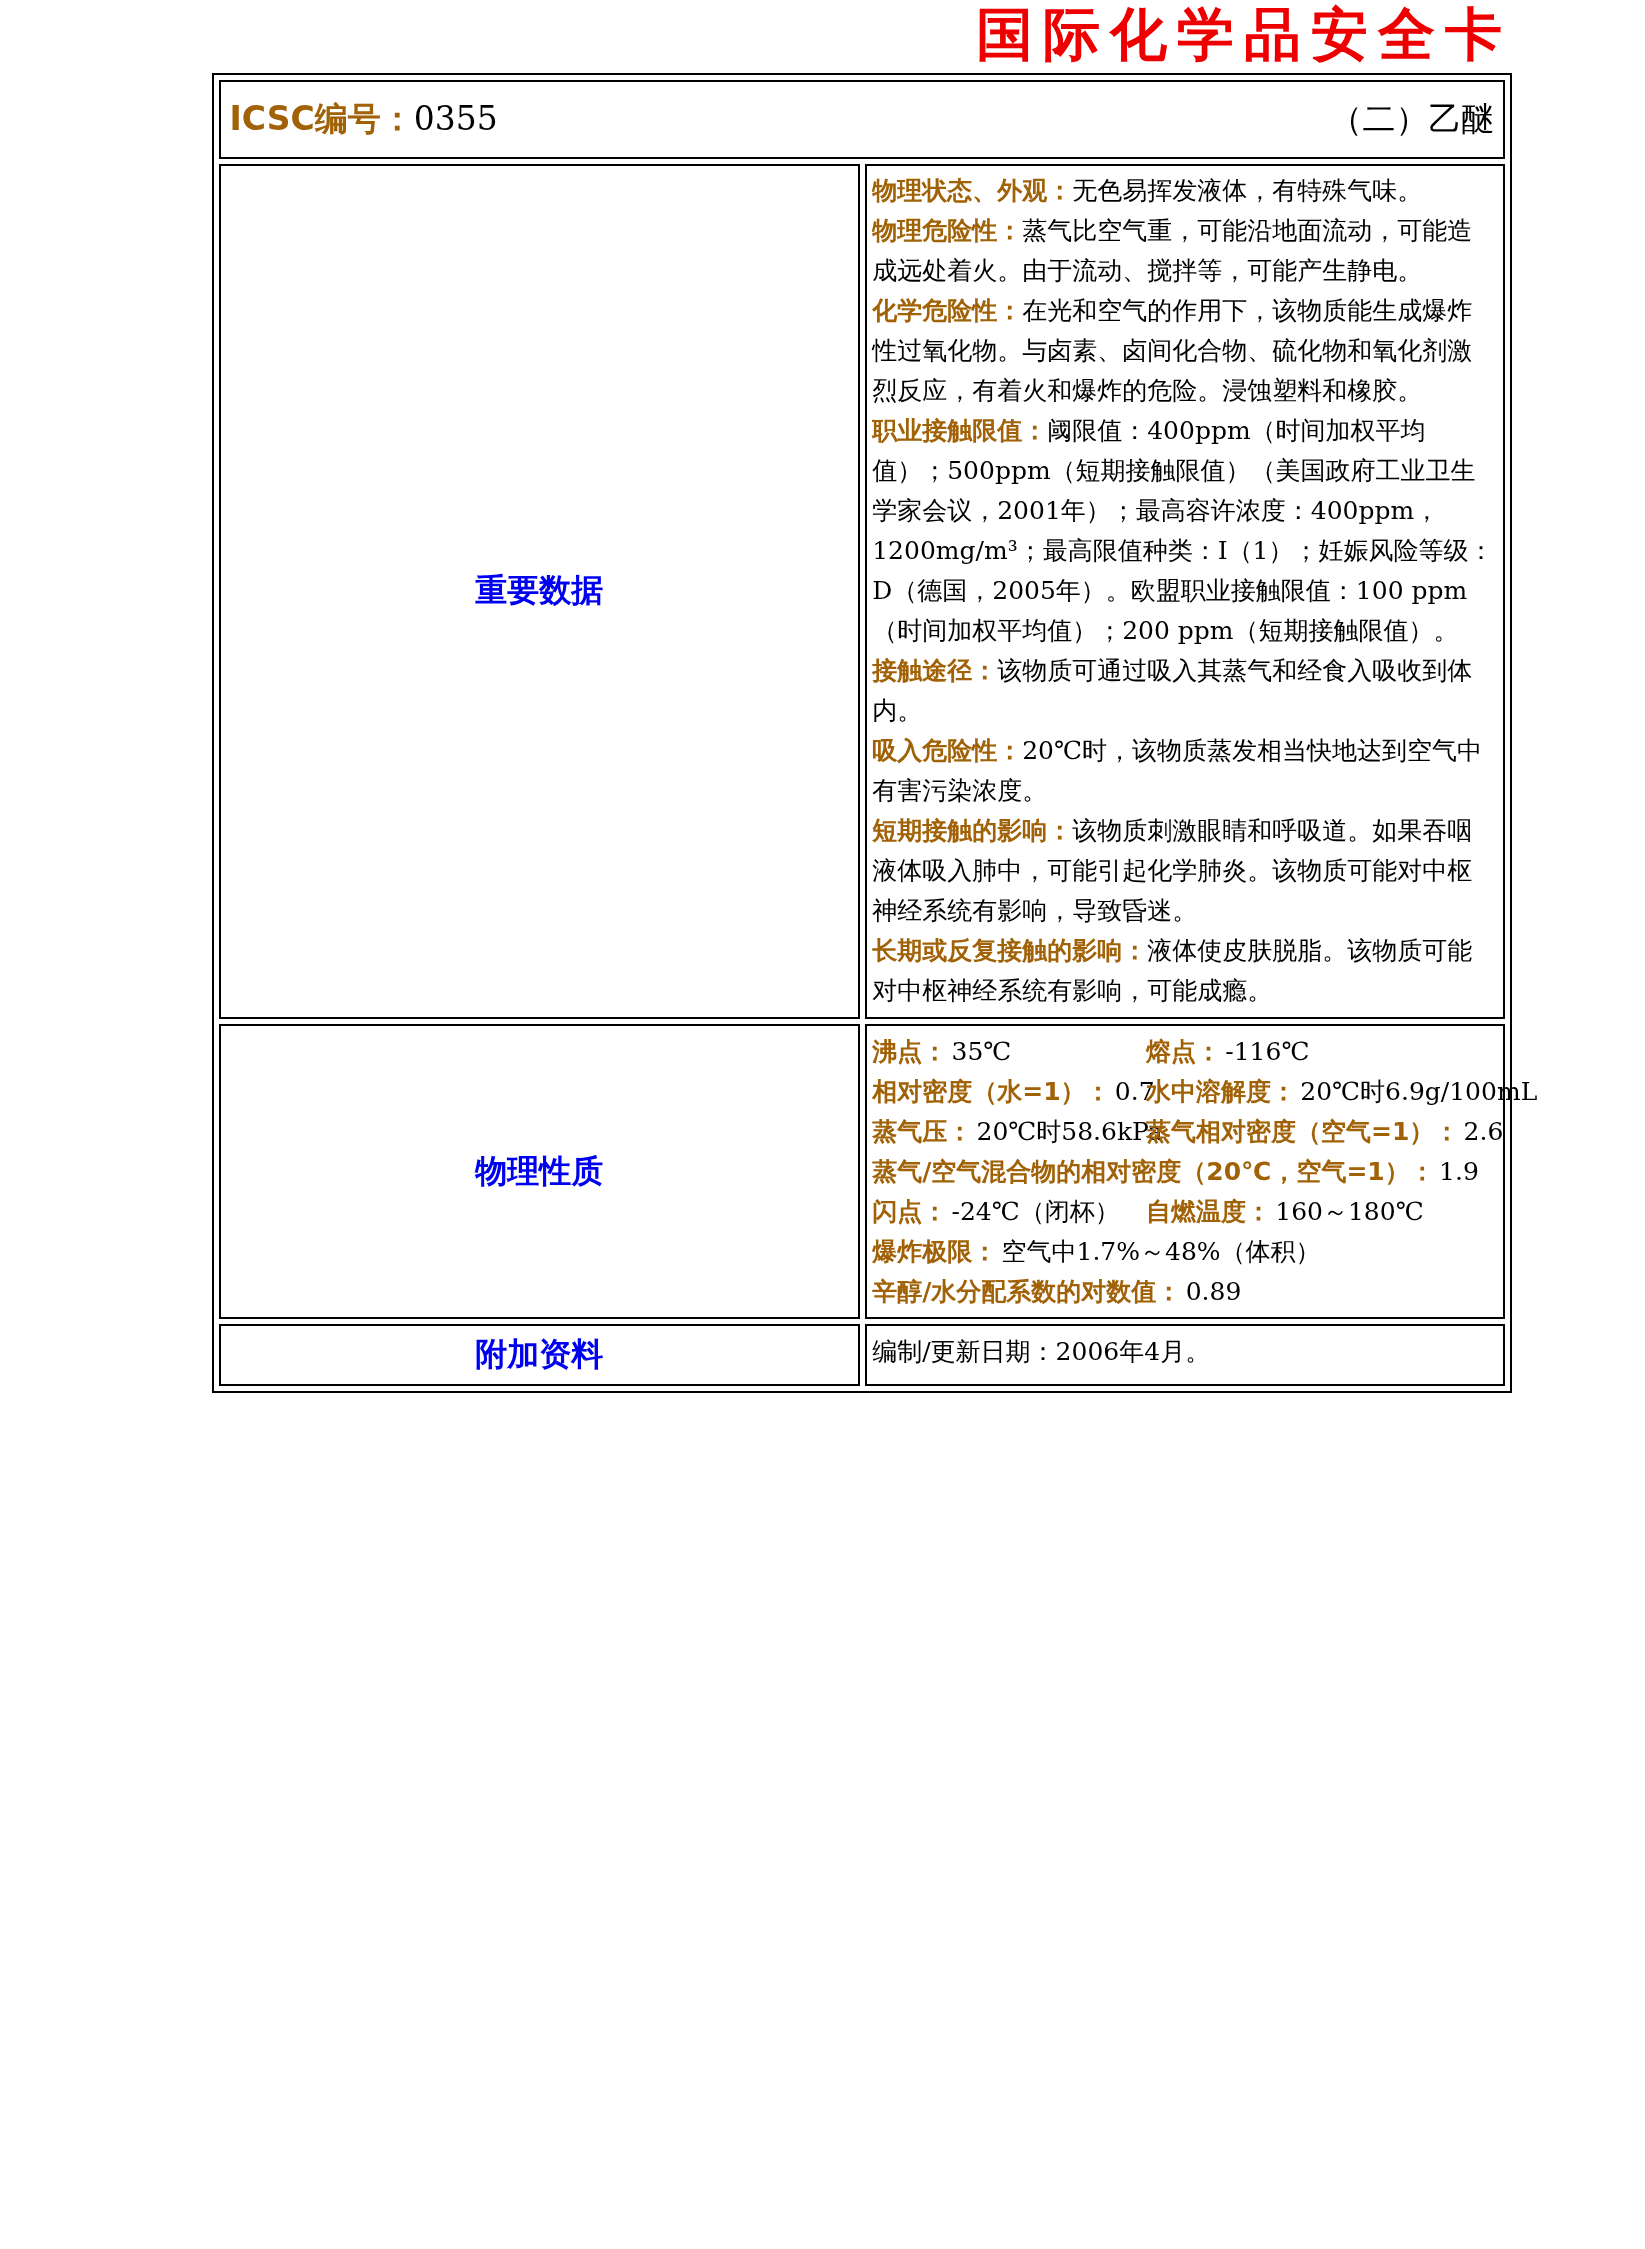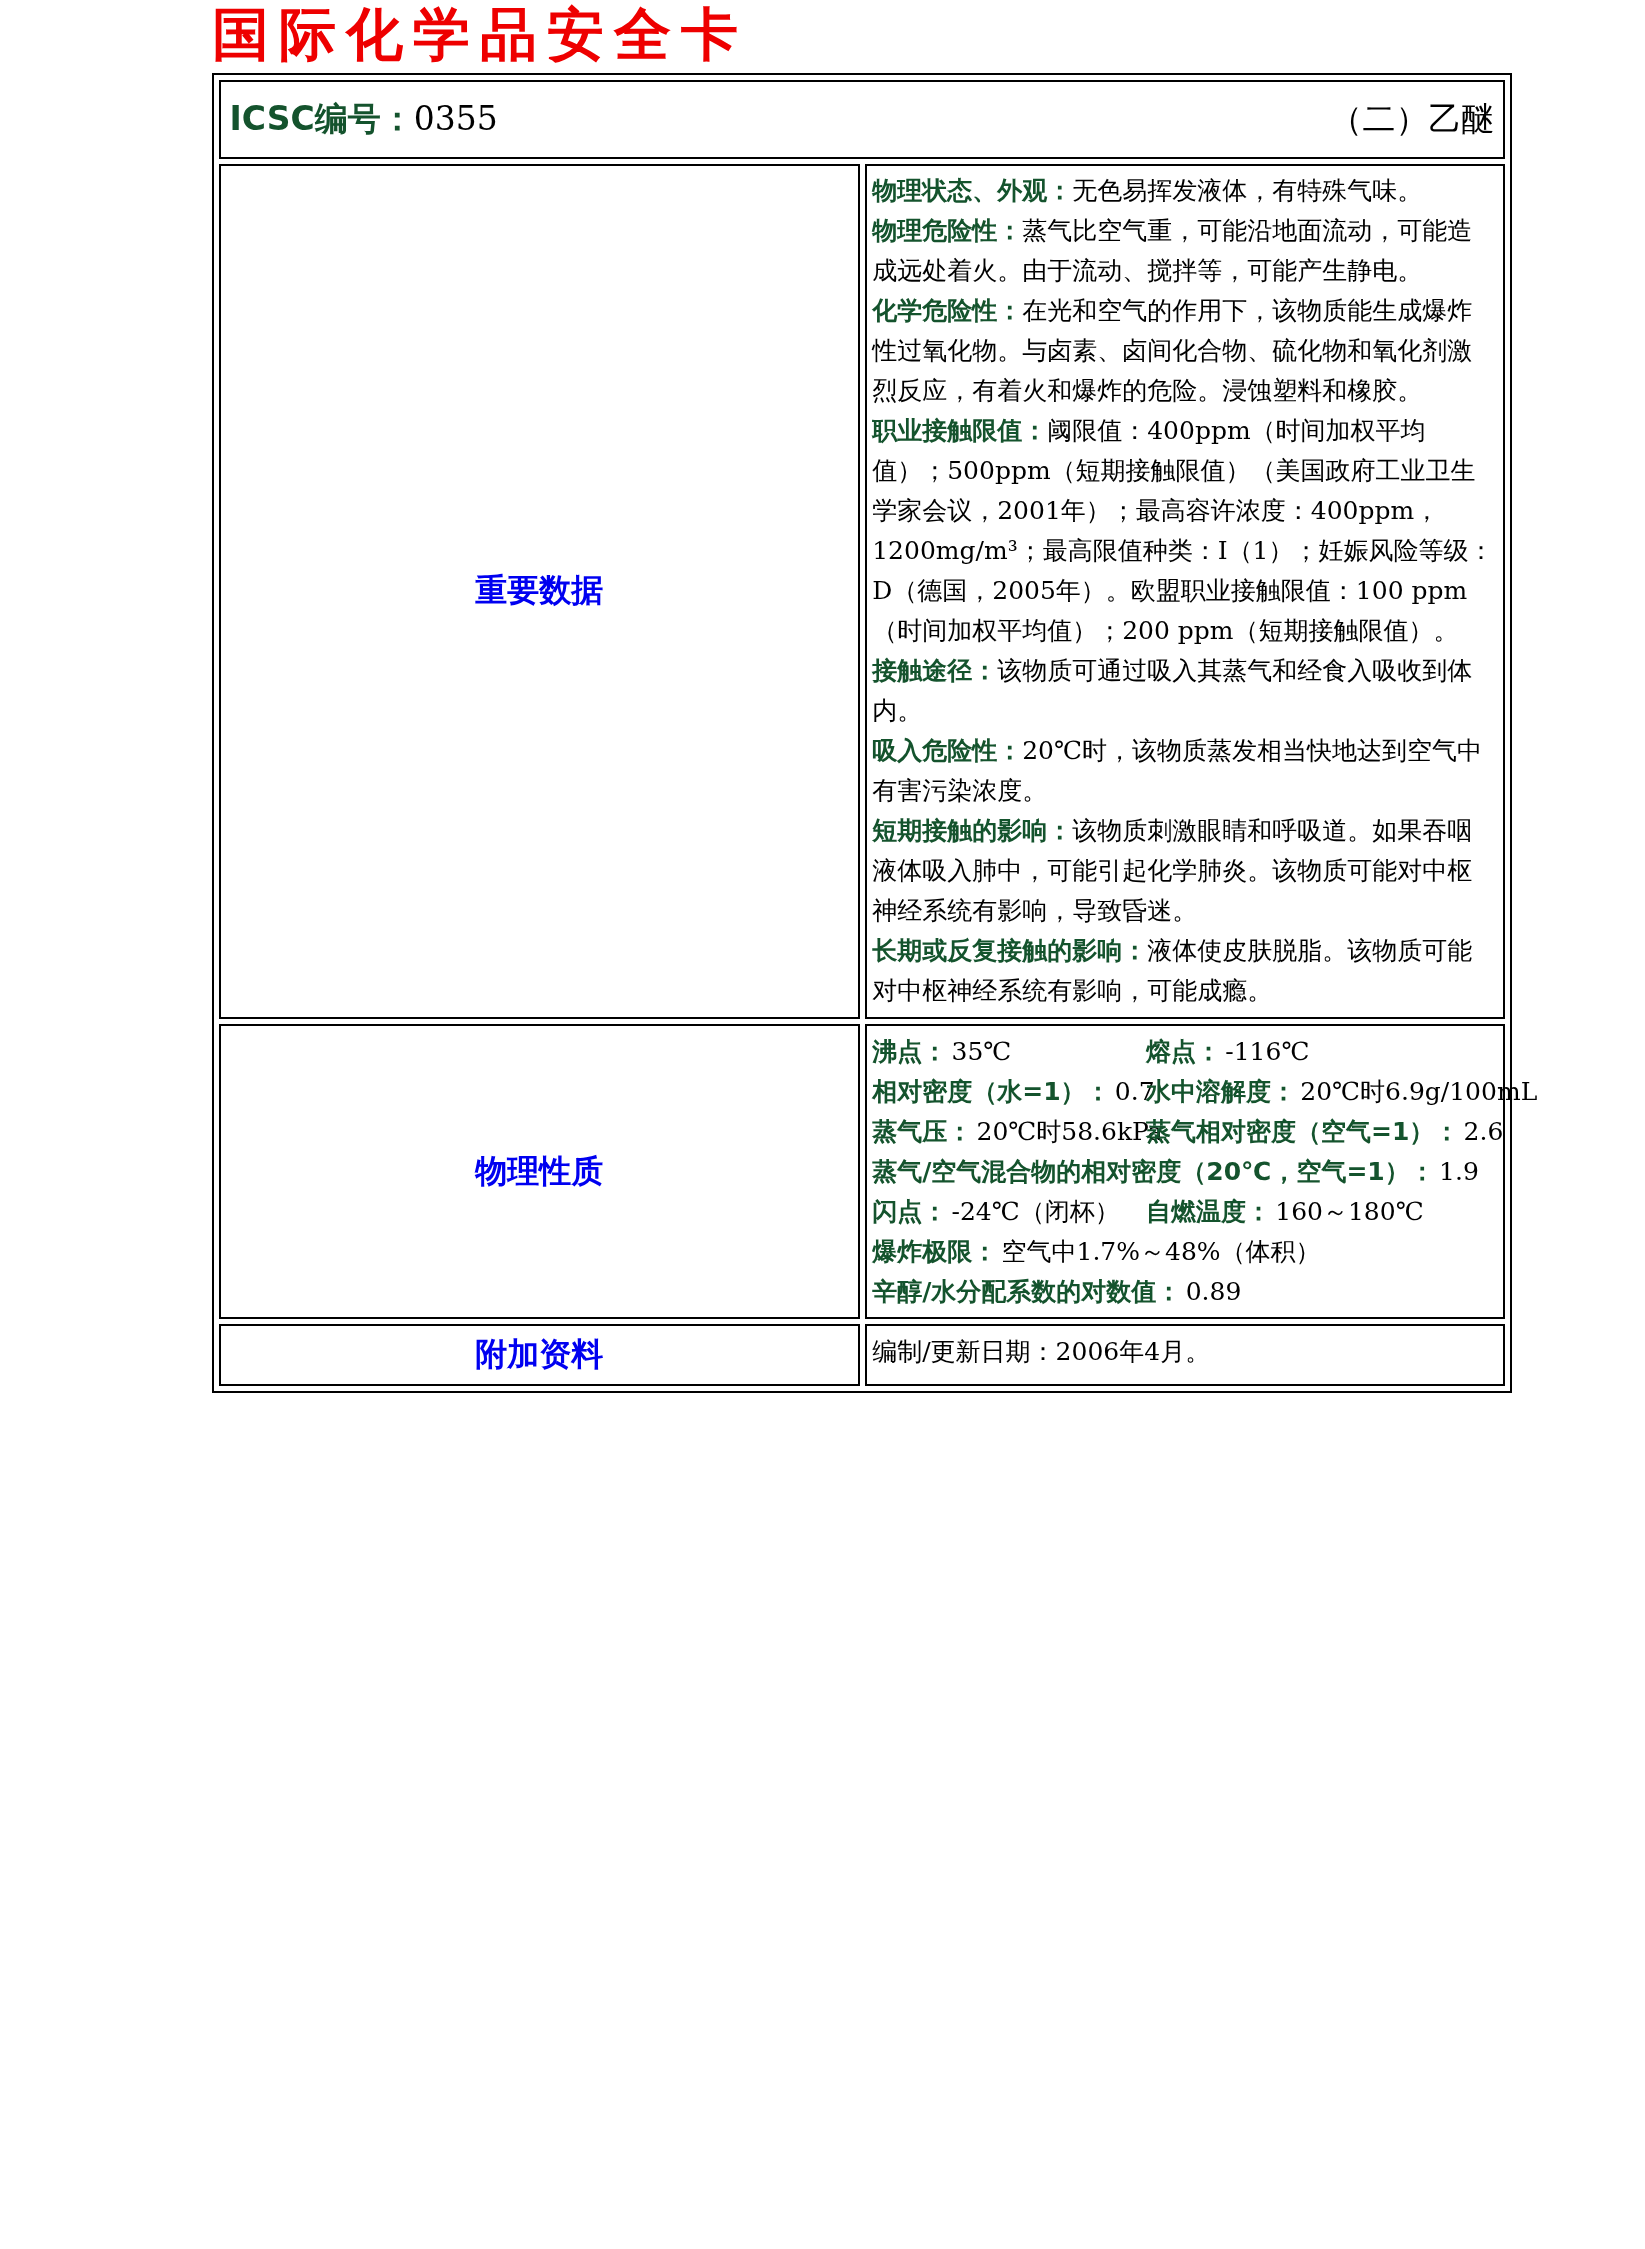--- a/index.html
+++ b/index.html
@@ -1,34 +1,34 @@
 <!DOCTYPE html>
 <html style="font-size:11.5px"><head>
 <meta charset="utf-8">
 <style>
   html,body{margin:0;padding:0;background:#ffffff;}
   body{width:1645px;height:2250px;position:relative;font-family:"DejaVu Serif",serif;color:#000;}
   .page{width:1300px;margin-left:212px;padding-top:2.9px;}
   .title{
-    text-align:left;color:#ee0000;font-weight:bold;
+    text-align:right;color:#ee0000;font-weight:bold;
     font-size:57px;letter-spacing:10px;line-height:1.1;
     margin:0 0 7.2px 0;font-family:"DejaVu Serif",serif;
   }
   table.card{
     border-collapse:separate;border-spacing:5px;
     border:2.9px solid #000;width:100%;background:#fff;table-layout:fixed;
   }
   td.cell{border:2.1px solid #000;vertical-align:top;background:#fff;}
   td.label-cell{
     width:166px;text-align:center;vertical-align:middle;
     color:#0000f0;font-family:"DejaVu Sans",sans-serif;font-weight:bold;font-size:32px;
     padding:7px;
   }
   td.content-cell{font-size:25px;line-height:1.60;padding:5.7px 8.6px 5.7px 5.7px;}
-  .lbl{color:#14532d;font-family:"DejaVu Sans",sans-serif;font-weight:bold;}
+  .lbl{color:#a16207;font-family:"DejaVu Sans",sans-serif;font-weight:bold;}
   .val{color:#000;}
   
   td.header-cell{height:69px;vertical-align:middle;padding:2.9px 8.6px;}
   .header-flex{display:flex;justify-content:space-between;align-items:center;font-size:33px;}
   
   .props-grid{display:grid;grid-template-columns:44% 56%;}
   .prop-item{white-space:nowrap;overflow:visible;}
   .span-full{grid-column:1 / 3;}
   .plabel{margin-right:4.3px;}
   

